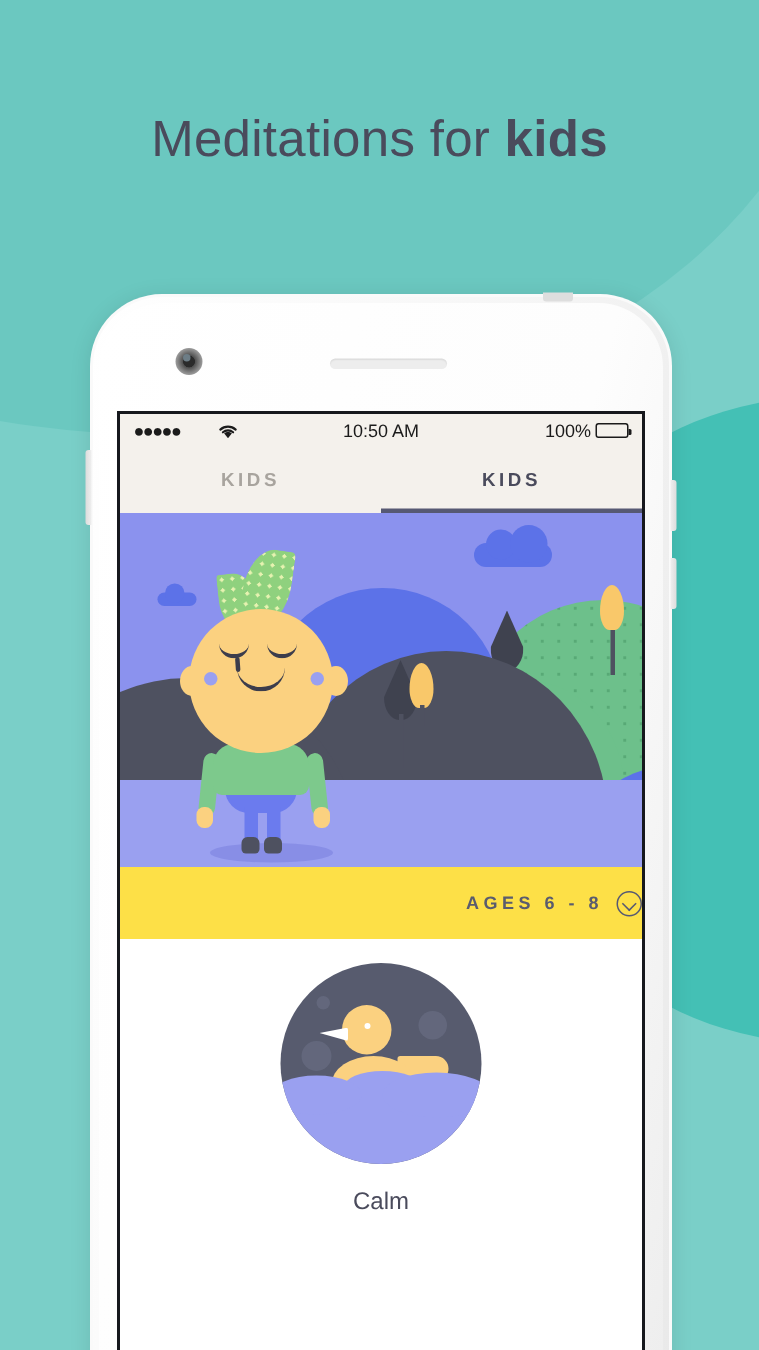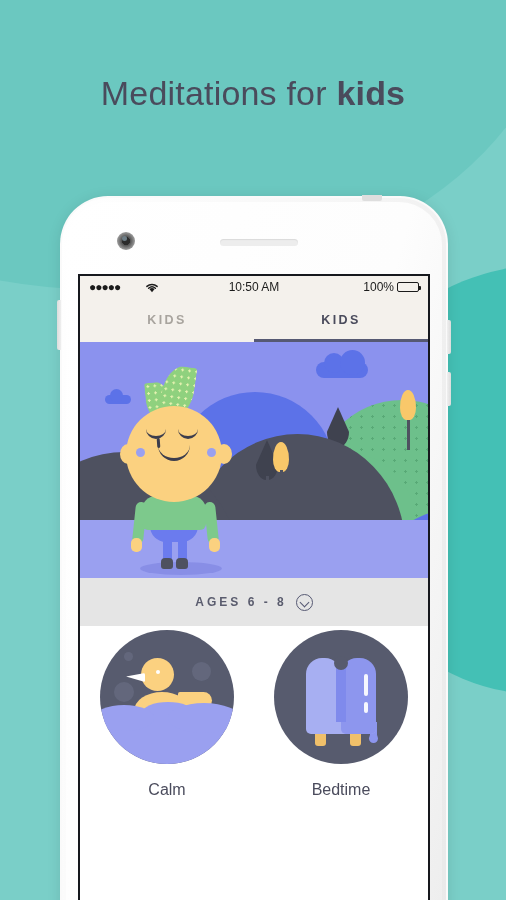--- a/index.html
+++ b/index.html
@@ -288,39 +288,39 @@
   }
   #play-triangle{
     width:0; height:0;
     border-left:9px solid #4A4B5C;
     border-top:6px solid transparent;
     border-bottom:6px solid transparent;
   }
 
   
   #ages-bar{
-    height:48px; background:#e5e5e5;
-    display:flex; align-items:center; justify-content:center; gap:9px;
+    height:48px; background:#fde047;
+    display:flex; align-items:center; justify-content:flex-end; gap:9px;
     cursor:pointer;
   }
   #ages-label{ font-size:12px; letter-spacing:3px; color:#5A5C6E; font-weight:600; }
   #ages-chevron{
     width:17px; height:17px; border:1.6px solid #565973; border-radius:50%;
     position:relative;
   }
   #ages-chevron:after{
     content:""; position:absolute; left:4.3px; top:4px;
     width:6px; height:6px;
     border-right:1.6px solid #565973; border-bottom:1.6px solid #565973;
     transform:rotate(45deg);
   }
 
   
   #categories{
-    display:flex; padding:4px 0 0 0; background:#ffffff;
+    display:flex; padding:16px 0 0 0; background:#ffffff;
     height:205px;
     justify-content:flex-end;
   }
   .category{ flex:1; display:flex; flex-direction:column; align-items:center; cursor:pointer; }
   .cat-circle{
     width:134px; height:134px; border-radius:50%;
     background:#575B6E; position:relative; overflow:hidden;
   }
   .cat-label{ margin-top:17px; font-size:16px; color:#4A4B5C; }
 
@@ -535,35 +535,18 @@
             <div id="duck-body"></div>
             <div id="duck-head"></div>
             <div id="duck-beak"></div>
             <div id="duck-eye"></div>
             <div id="water-mid"></div>
             <div id="water"></div>
           </div>
           <div class="cat-label">Calm</div>
         </div>
 
-        <div class="category">
-          <div class="cat-circle">
-            <div class="pop-stick" id="stick-l"></div>
-            <div class="pop-stick" id="stick-r"></div>
-            <div id="drip"></div>
-            <div id="drip-dot"></div>
-            <div id="pop-left"></div>
-            <div id="pop-right"></div>
-            <div id="pop-center"></div>
-            <div id="pop-base"></div>
-            <div id="pop-base-r"></div>
-            <div id="pop-notch"></div>
-            <div class="pop-shine" id="shine-1"></div>
-            <div class="pop-shine" id="shine-2"></div>
-          </div>
-          <div class="cat-label">Bedtime</div>
-        </div>
 
       </div>
 
     </div>
   </div>
 </div>
 
 </body></html>

